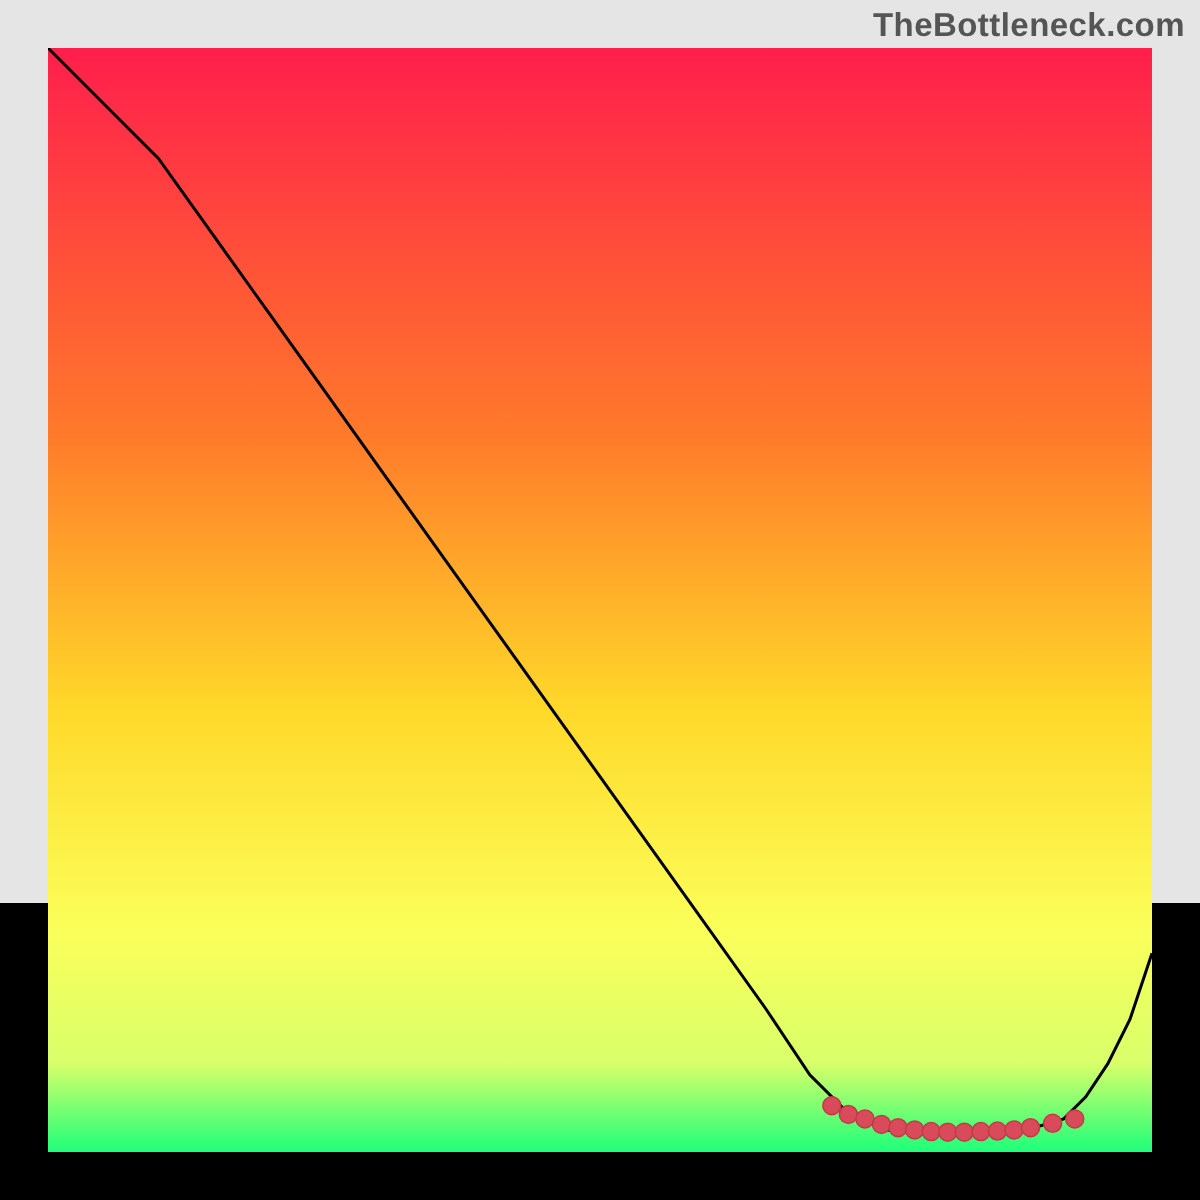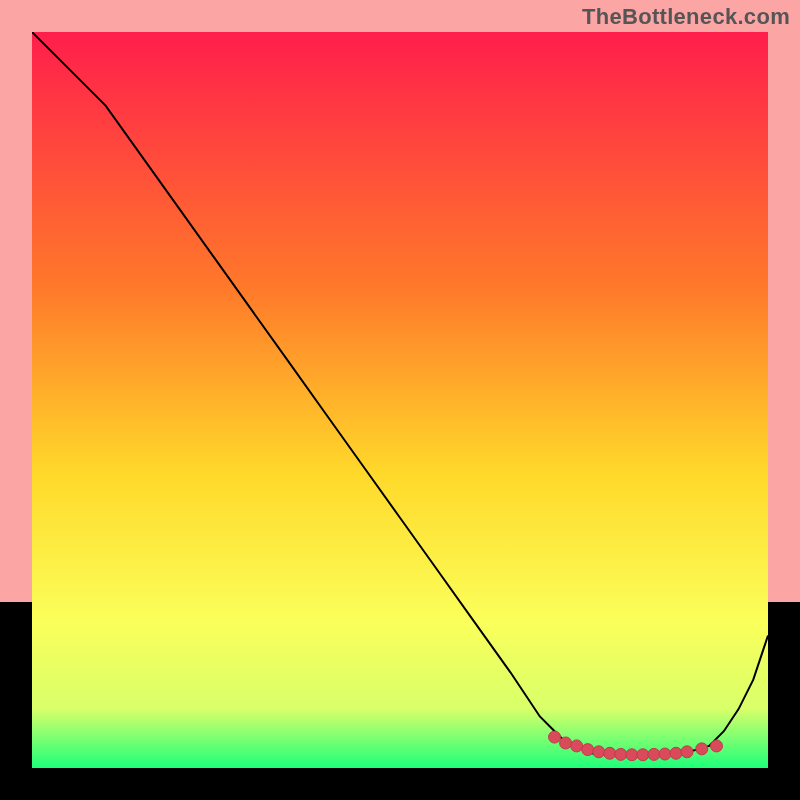--- a/index.html
+++ b/index.html
@@ -8,21 +8,21 @@
     width: 800px;
     height: 800px;
     background: #000000;
     overflow: hidden;
     font-family: Arial, Helvetica, sans-serif;
   }
   .frame {
     position: relative;
     width: 800px;
     height: 602px;
-    background: #fca5a5;
+    background: #e5e5e5;
   }
   .watermark {
     position: absolute;
     top: 4px;
     right: 10px;
     color: #555555;
     font-size: 22px;
     font-weight: 600;
     letter-spacing: 0.3px;
     z-index: 5;

